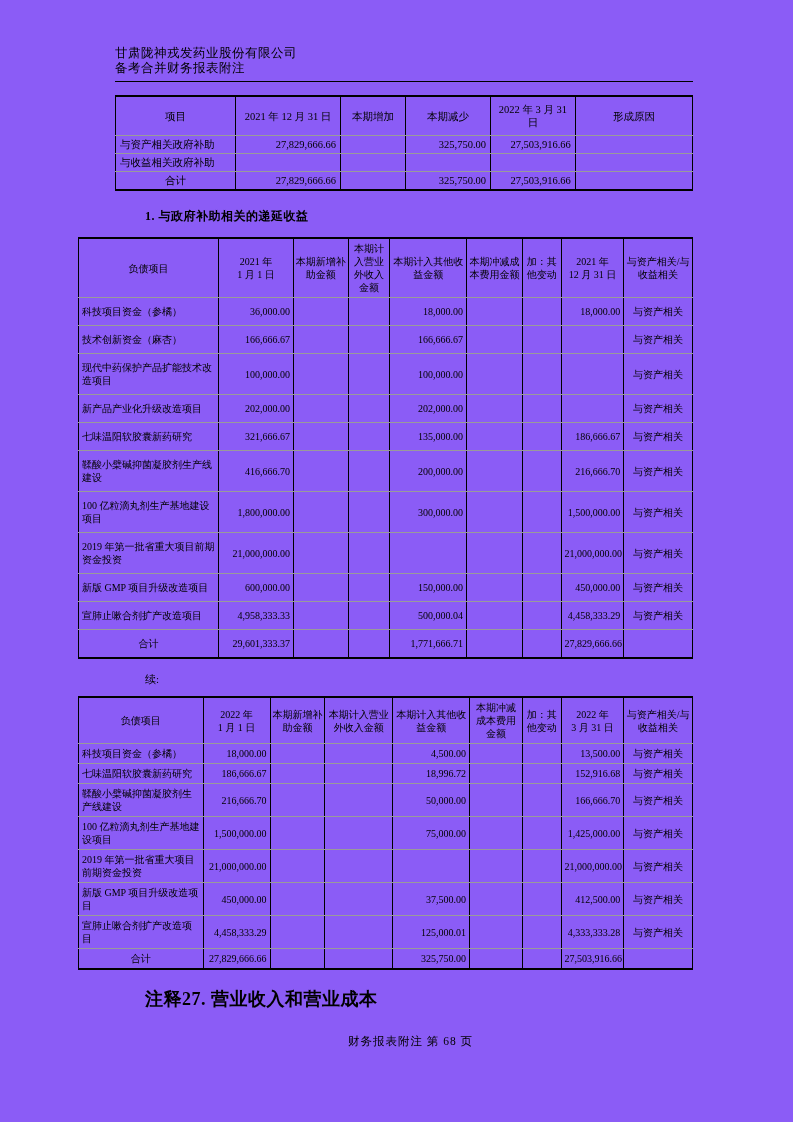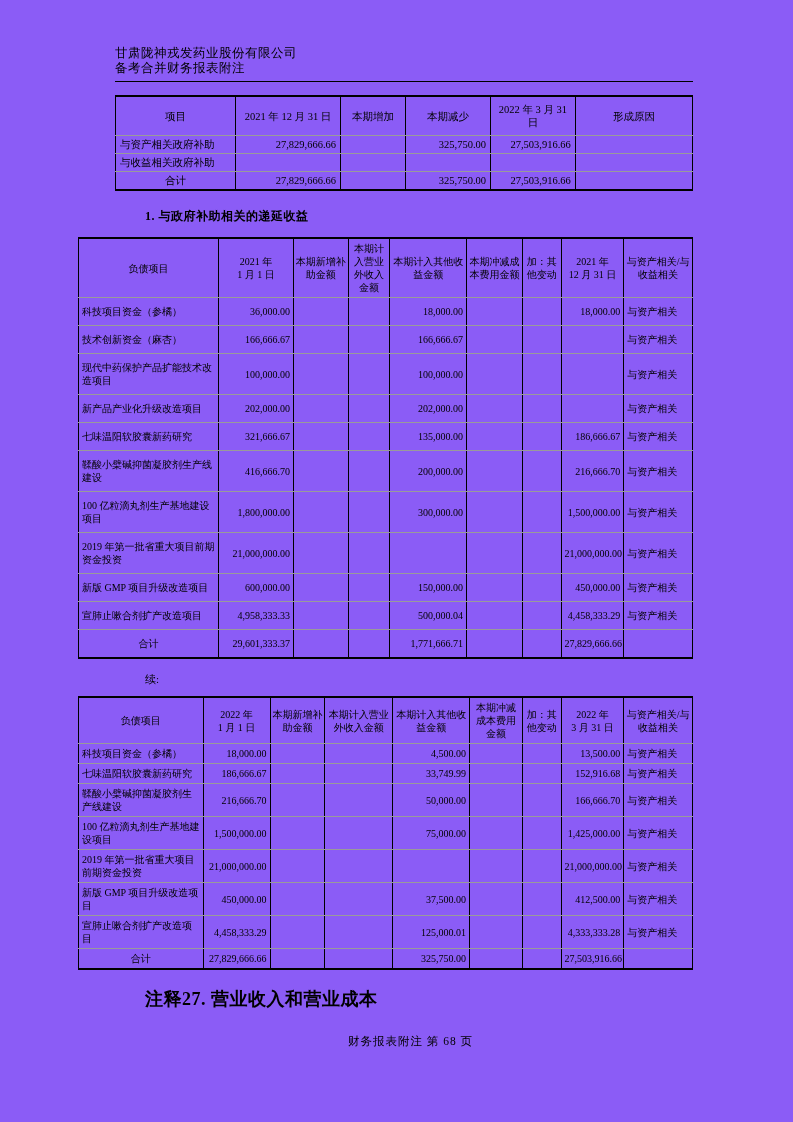--- a/index.html
+++ b/index.html
@@ -34,21 +34,21 @@
   .t2 { margin: 12px 0 0 78px; width: 615px; }
   .t2 th { font-size: 10px; padding: 3px 1px; line-height: 13px; }
   .t2 td { font-size: 10px; padding: 7px 3px; line-height: 13px; }
 
   .t3 { margin: 9px 0 0 78px; width: 615px; }
   .t3 th { font-size: 10px; padding: 3px 1px; line-height: 13px; }
   .t3 td { font-size: 10px; padding: 3px 3px; line-height: 13px; }
 
   .c-label { text-align: left; }
   .c-num   { text-align: right; }
-  .c-type  { }
+  .c-type  { text-align: center; }
   .c-total { text-align: center; }
 
   .sec-title { margin: 17px 0 0 145px; font-size: 12px; font-weight: bold;
                font-family: "Liberation Serif", serif; letter-spacing: 0.5px; }
   .cont-label { margin: 13px 0 0 145px; font-size: 11px; }
   .sec-title-2 { margin: 17px 0 0 145px; font-size: 18px; font-weight: bold; letter-spacing: 0.5px; }
   .page-footer { position: absolute; left: 14px; top: 1034px; width: 100%;
                  text-align: center; font-size: 11.5px; letter-spacing: 1px; }
 </style>
 </head>
@@ -302,21 +302,21 @@
           <td class="c-num"></td>
           <td class="c-num"></td>
           <td class="c-num">13,500.00</td>
           <td class="c-type">与资产相关</td>
         </tr>
         <tr>
           <td class="c-label">七味温阳软胶囊新药研究</td>
           <td class="c-num">186,666.67</td>
           <td class="c-num"></td>
           <td class="c-num"></td>
-          <td class="c-num">33,749.99</td>
+          <td class="c-num">18,996.72</td>
           <td class="c-num"></td>
           <td class="c-num"></td>
           <td class="c-num">152,916.68</td>
           <td class="c-type">与资产相关</td>
         </tr>
         <tr>
           <td class="c-label">鞣酸小檗碱抑菌凝胶剂生产线建设</td>
           <td class="c-num">216,666.70</td>
           <td class="c-num"></td>
           <td class="c-num"></td>

